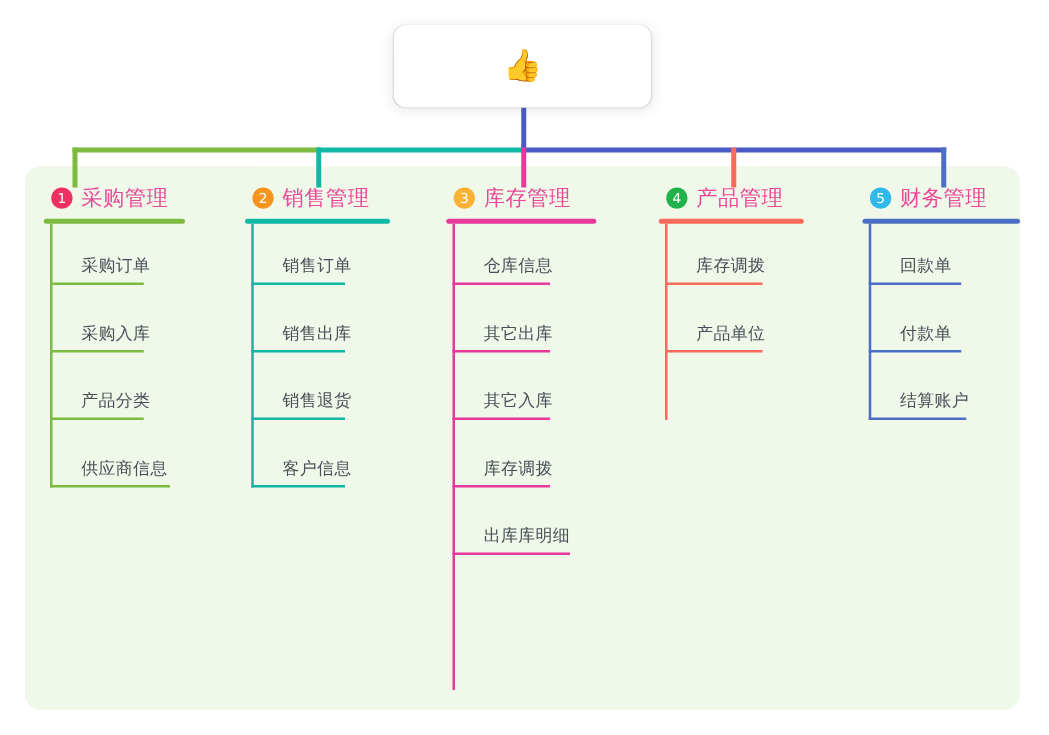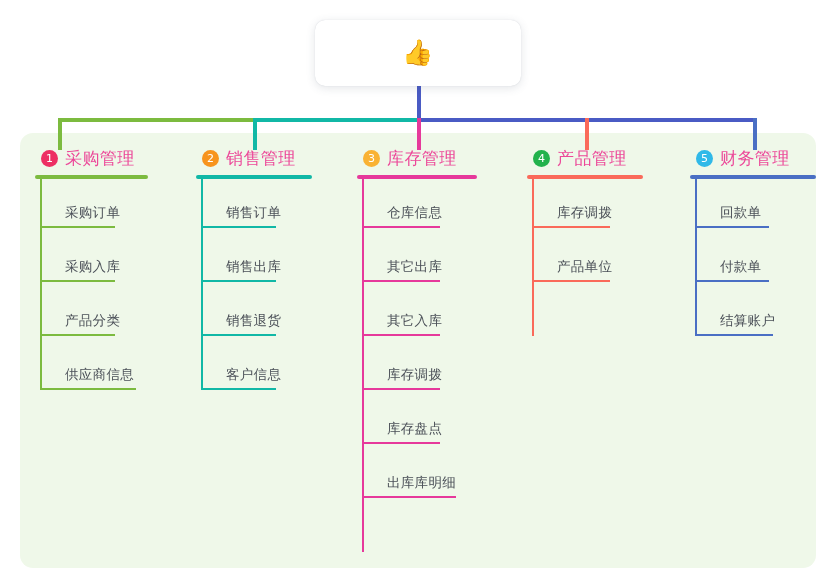--- a/index.html
+++ b/index.html
@@ -252,24 +252,20 @@
           </div>
           <div class="item">
             <span class="item-label">其它入库</span>
             <div class="item-rule" style="background: rgb(230, 57, 155); width: 78px;"></div>
           </div>
           <div class="item">
             <span class="item-label">库存调拨</span>
             <div class="item-rule" style="background: rgb(230, 57, 155); width: 78px;"></div>
           </div>
           <div class="item">
-            <span class="item-label">库存盘点</span>
-            <div class="item-rule" style="background: rgb(230, 57, 155); width: 78px;"></div>
-          </div>
-          <div class="item">
             <span class="item-label">出库库明细</span>
             <div class="item-rule" style="background: rgb(230, 57, 155); width: 94px;"></div>
           </div>
         </div>
       </div>
       <div class="column" style="left: 527px;">
         <div class="col-header">
           <span class="badge" style="background: rgb(34, 178, 76);">4</span>
           <span class="col-title">产品管理</span>
         </div>

